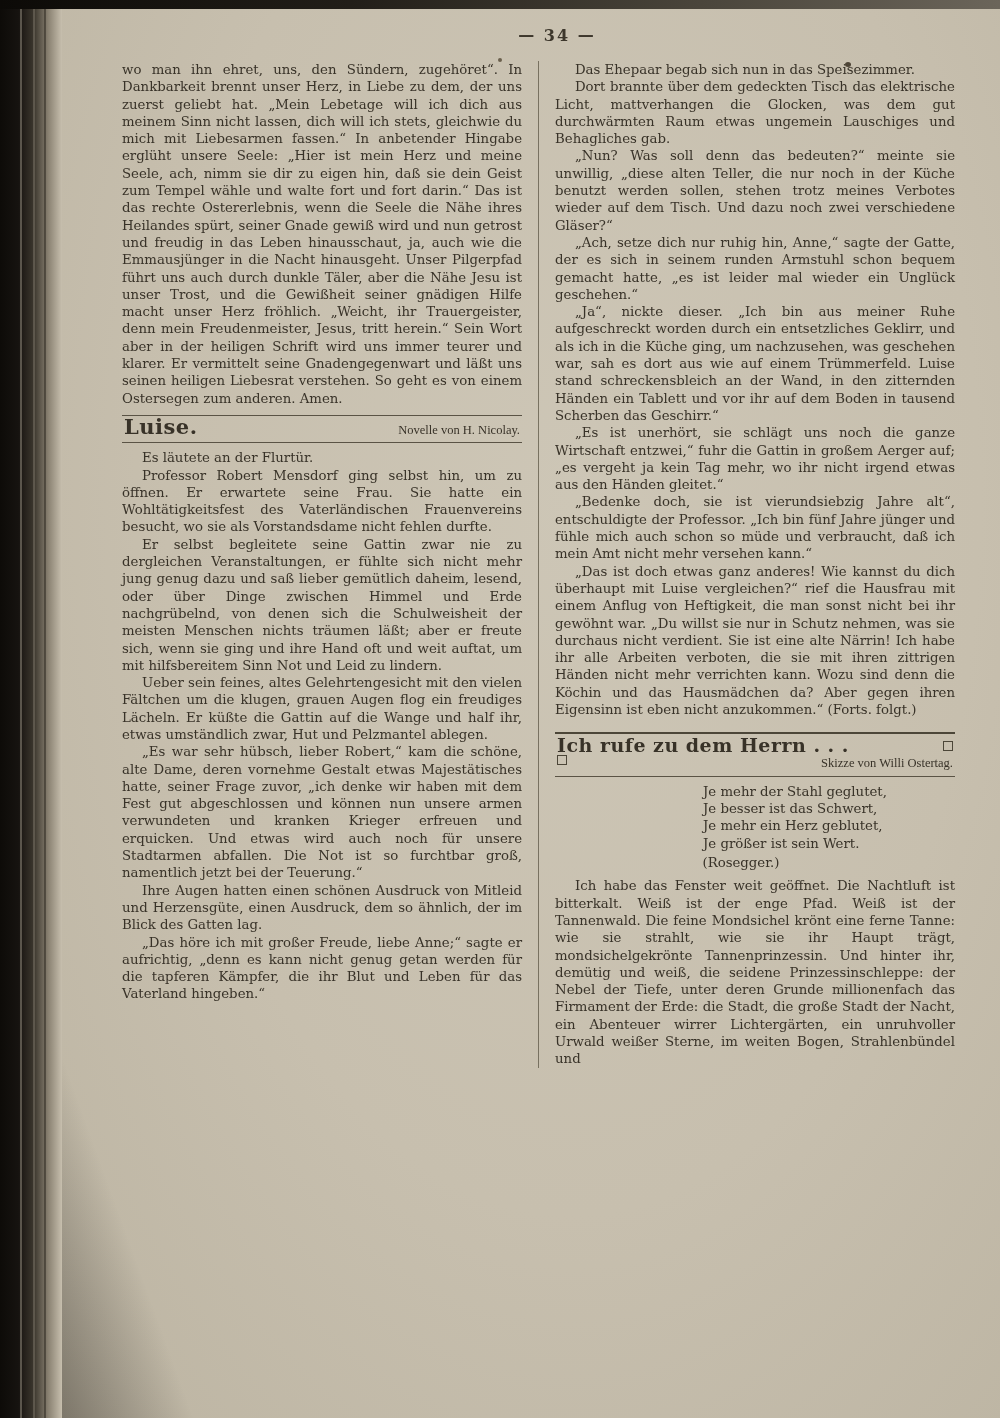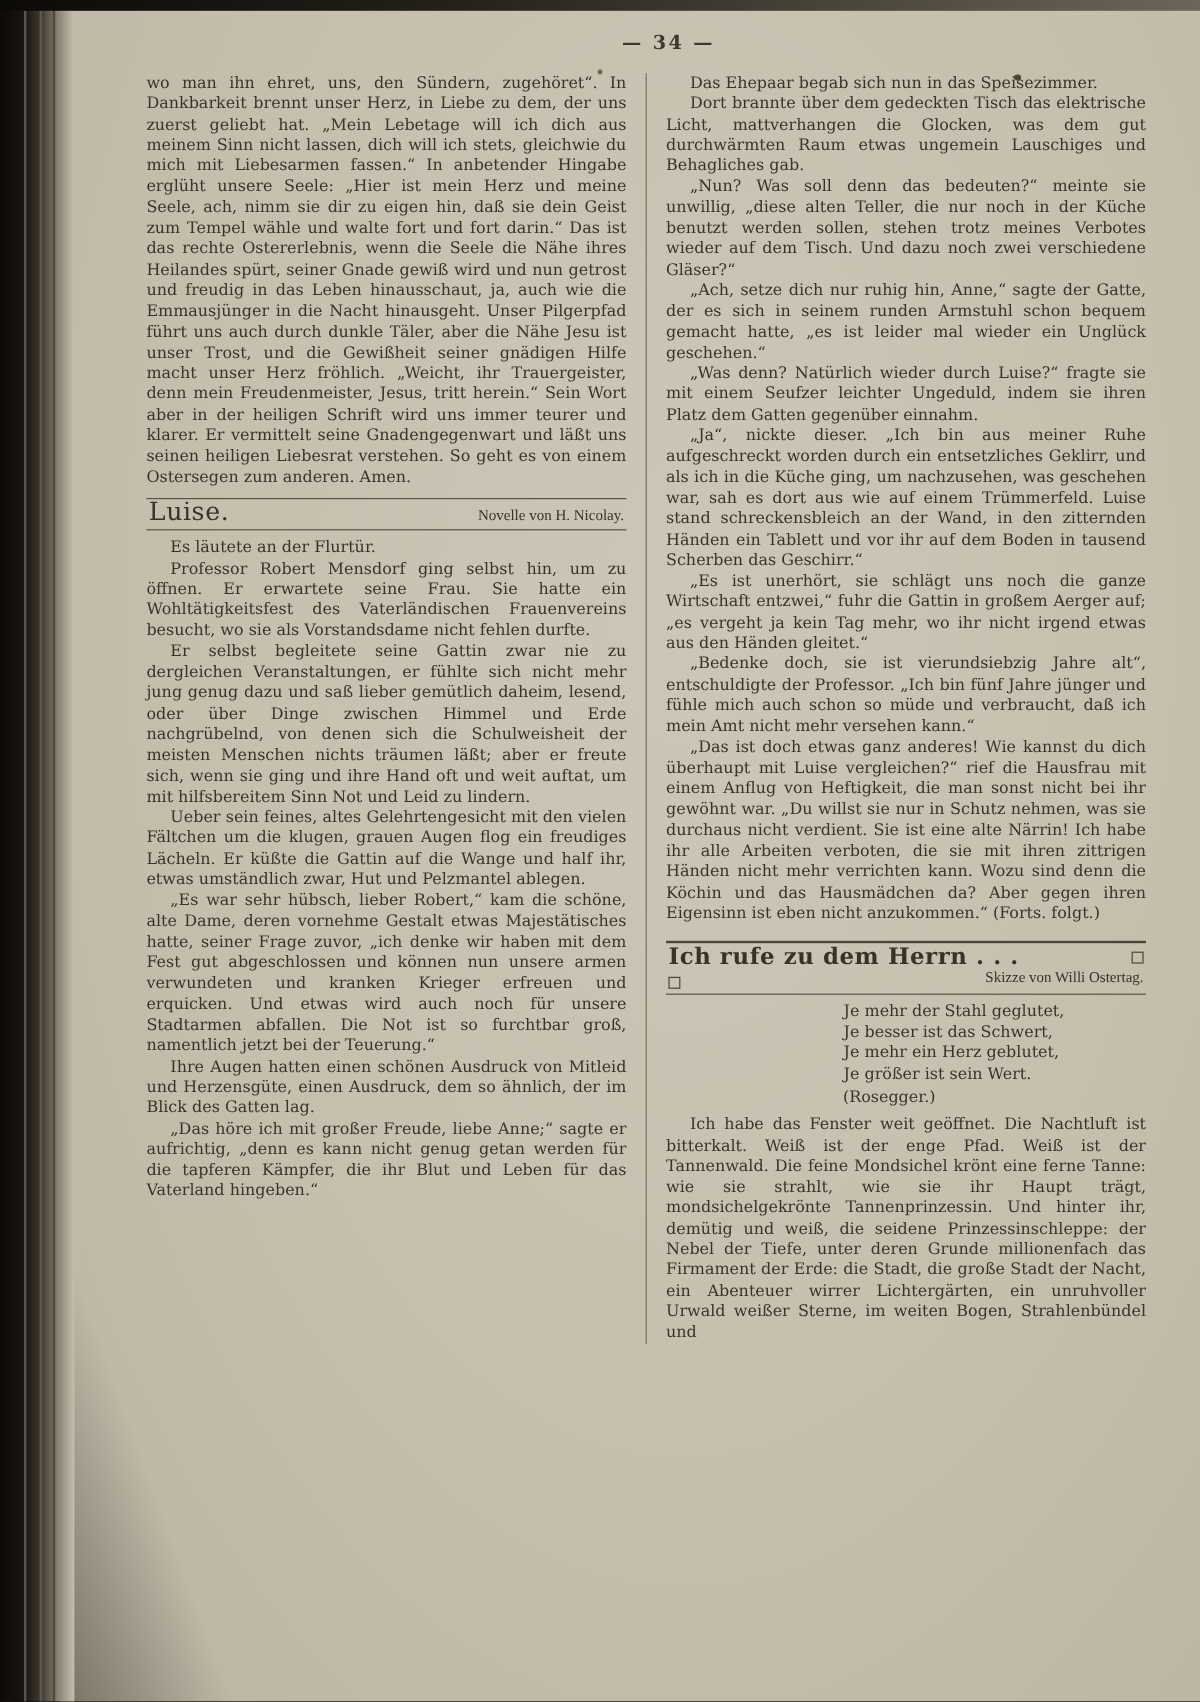--- a/index.html
+++ b/index.html
@@ -44,28 +44,28 @@
   .columns{display:flex;align-items:stretch;}
   .col{width:400px;font-size:13.3px;line-height:17.3px;text-align:justify;hyphens:auto;}
   .col-divider{width:1px;background:rgba(92,85,70,0.75);margin:0 16px;}
 
   .para{margin:0;text-indent:1.5em;}
   .para.noindent{text-indent:0;}
 
   .rule{height:1px;background:#5a5345;border:0;margin:0;}
   .sec{margin:8px 0 6px 0;}
   .sec-head{display:flex;justify-content:space-between;align-items:baseline;padding:2px 2px 3px 2px;}
-  .sec-title{font-size:21px;font-weight:normal;letter-spacing:0.5px;}
+  .sec-title{font-size:21px;font-weight:bold;letter-spacing:0.5px;}
   .sec-byline{font-size:12.5px;font-family:Liberation Serif, serif;}
 
   .sec2{margin:14px 0 6px 0;}
   .sec2 .rule.top{height:2px;background:#4c4638;}
   .sec2-titlerow{display:flex;justify-content:space-between;align-items:center;padding:3px 2px 0 2px;}
   .sec2-title{font-size:19px;font-weight:bold;letter-spacing:0.5px;}
-  .sec2-bylinerow{display:flex;justify-content:space-between;align-items:flex-end;padding:0 2px 4px 2px;}
+  .sec2-bylinerow{display:flex;justify-content:space-between;align-items:flex-start;padding:0 2px 4px 2px;}
   .sq{width:8px;height:8px;border:1.5px solid #4c4638;display:inline-block;background:transparent;}
 
   .poem{width:62%;margin:6px 4px 2px auto;text-align:left;}
   .poem-line{white-space:nowrap;}
   .poem-attr{text-align:center;margin:0 28px 6px 0;}
 </style>
 </head>
 <body>
 
 <div class="paper"></div>
@@ -105,21 +105,20 @@
       <p class="para">„Das höre ich mit großer Freude, liebe Anne;“ sagte er aufrichtig, „denn es kann nicht genug getan werden für die tapferen Kämpfer, die ihr Blut und Leben für das Vaterland hingeben.“</p>
     </div>
 
     <div class="col-divider"></div>
 
     <div class="col">
       <p class="para">Das Ehepaar begab sich nun in das Speisezimmer.</p>
       <p class="para">Dort brannte über dem gedeckten Tisch das elektrische Licht, mattverhangen die Glocken, was dem gut durchwärmten Raum etwas ungemein Lauschiges und Behagliches gab.</p>
       <p class="para">„Nun? Was soll denn das bedeuten?“ meinte sie unwillig, „diese alten Teller, die nur noch in der Küche benutzt werden sollen, stehen trotz meines Verbotes wieder auf dem Tisch. Und dazu noch zwei verschiedene Gläser?“</p>
       <p class="para">„Ach, setze dich nur ruhig hin, Anne,“ sagte der Gatte, der es sich in seinem runden Armstuhl schon bequem gemacht hatte, „es ist leider mal wieder ein Unglück geschehen.“</p>
-      <p class="para">„Was denn? Natürlich wieder durch Luise?“ fragte sie mit einem Seufzer leichter Ungeduld, indem sie ihren Platz dem Gatten gegenüber einnahm.</p>
       <p class="para">„Ja“, nickte dieser. „Ich bin aus meiner Ruhe aufgeschreckt worden durch ein entsetzliches Geklirr, und als ich in die Küche ging, um nachzusehen, was geschehen war, sah es dort aus wie auf einem Trümmerfeld. Luise stand schreckensbleich an der Wand, in den zitternden Händen ein Tablett und vor ihr auf dem Boden in tausend Scherben das Geschirr.“</p>
       <p class="para">„Es ist unerhört, sie schlägt uns noch die ganze Wirtschaft entzwei,“ fuhr die Gattin in großem Aerger auf; „es vergeht ja kein Tag mehr, wo ihr nicht irgend etwas aus den Händen gleitet.“</p>
       <p class="para">„Bedenke doch, sie ist vierundsiebzig Jahre alt“, entschuldigte der Professor. „Ich bin fünf Jahre jünger und fühle mich auch schon so müde und verbraucht, daß ich mein Amt nicht mehr versehen kann.“</p>
       <p class="para">„Das ist doch etwas ganz anderes! Wie kannst du dich überhaupt mit Luise vergleichen?“ rief die Hausfrau mit einem Anflug von Heftigkeit, die man sonst nicht bei ihr gewöhnt war. „Du willst sie nur in Schutz nehmen, was sie durchaus nicht verdient. Sie ist eine alte Närrin! Ich habe ihr alle Arbeiten verboten, die sie mit ihren zittrigen Händen nicht mehr verrichten kann. Wozu sind denn die Köchin und das Hausmädchen da? Aber gegen ihren Eigensinn ist eben nicht anzukommen.“  (Forts. folgt.)</p>
 
       <div class="sec2">
         <div class="rule top"></div>
         <div class="sec2-titlerow">
           <span class="sec2-title">Ich rufe zu dem Herrn . . .</span>
           <span class="sq"></span>

